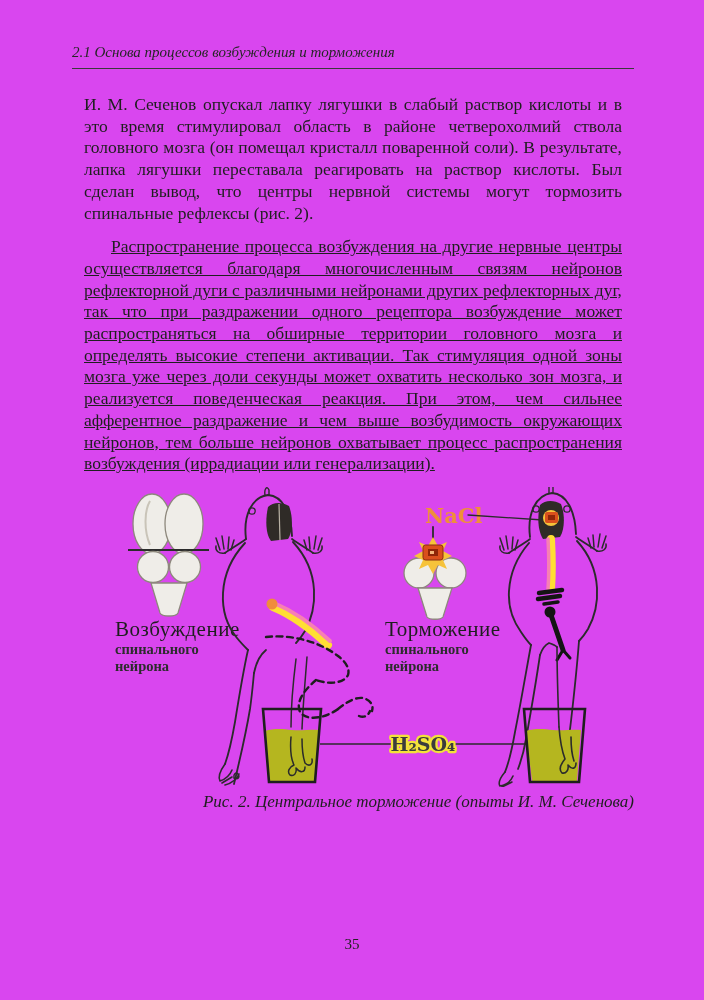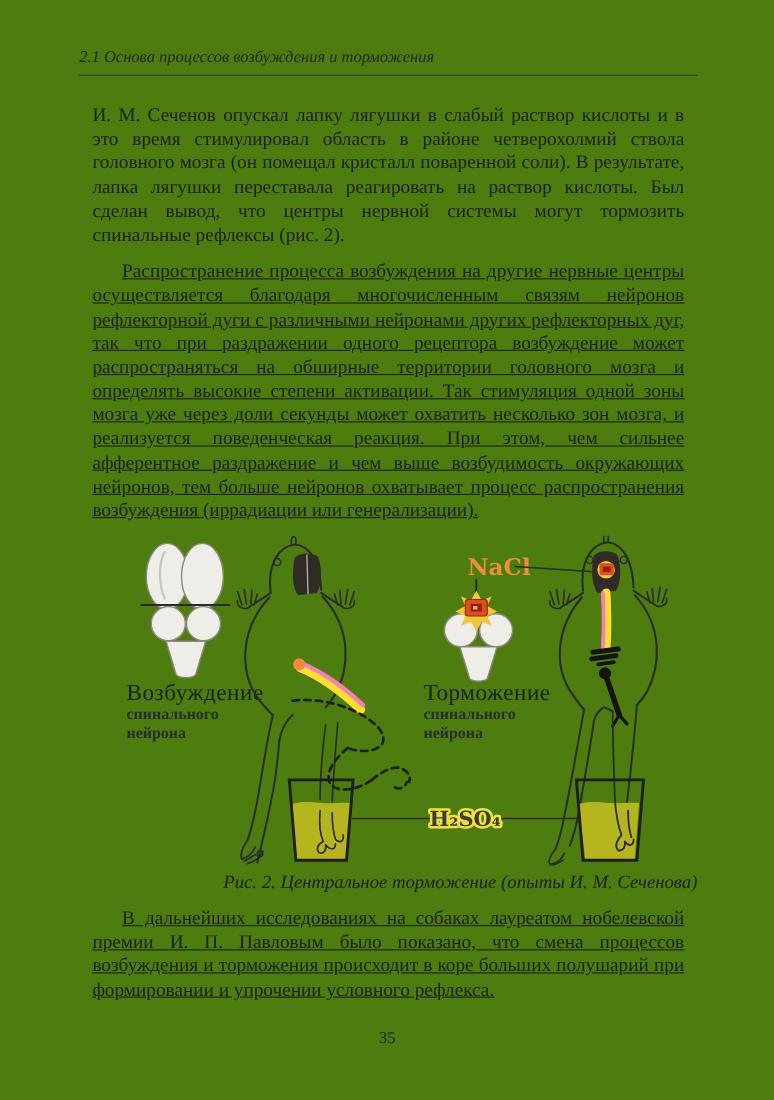--- a/index.html
+++ b/index.html
@@ -1,20 +1,20 @@
 <!DOCTYPE html>
 <html><head>
 <meta charset="utf-8">
 <style>
   html,body { margin:0; padding:0; background:#ffffff; }
   .page {
     position:relative;
     width:704px; height:1000px;
     box-sizing:border-box;
-    background:#4d7c0f;
+    background:#d946ef;
     font-family:"Liberation Serif", serif;
     color:#1f1f1f;
     padding:44px 70px 0 72px;
     overflow:hidden;
   }
   .running-head {
     font-style:italic;
     font-size:15px;
     color:#262626;
     padding-bottom:7px;
@@ -206,19 +206,16 @@
         <path d="M 462 222 L 523 222 L 517 295 L 468 295 Z" fill="none" stroke="#1e1e1e" stroke-width="2.6"></path>
 
         <path class="ink" stroke-width="1.6" d="M 497 240 C 498 254 500 264 503 272 M 503 272 C 498 278 497 283 500 286 C 504 287 507 283 506 278 M 506 278 C 510 283 514 282 514 276 M 509 250 C 509 260 510 268 512 274"></path>
       </g>
 
     </svg>
   </div>
 
   <div class="caption">Рис. 2. Центральное торможение (опыты И. М. Сеченова)</div>
 
-  <div class="bodytext">
-    <p class="indent after-fig">В дальнейших исследованиях на собаках лауреатом нобелевской премии И. П. Павловым было показано, что смена процессов возбуждения и торможения происходит в коре больших полушарий при формировании и упрочении условного рефлекса.</p>
-  </div>
 
   <div class="page-number">35</div>
 
 </div>
 
 </body></html>

